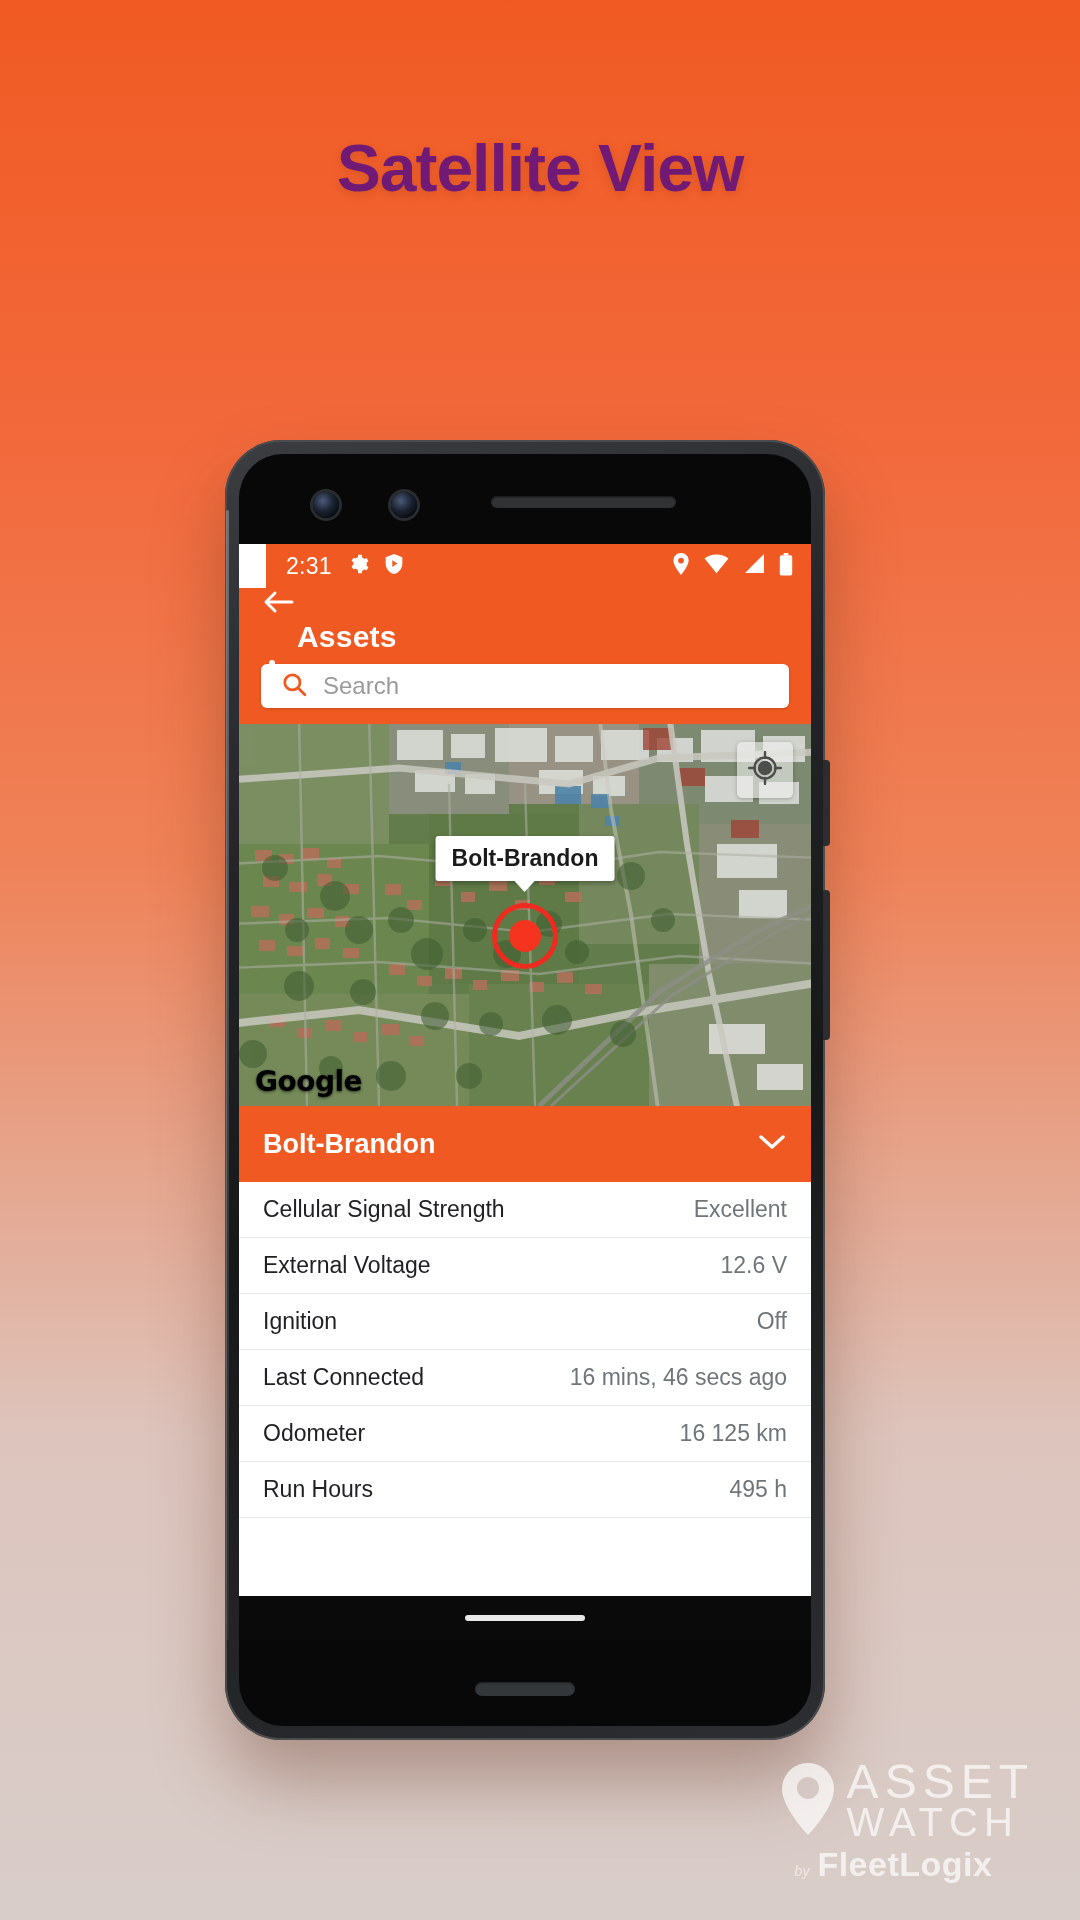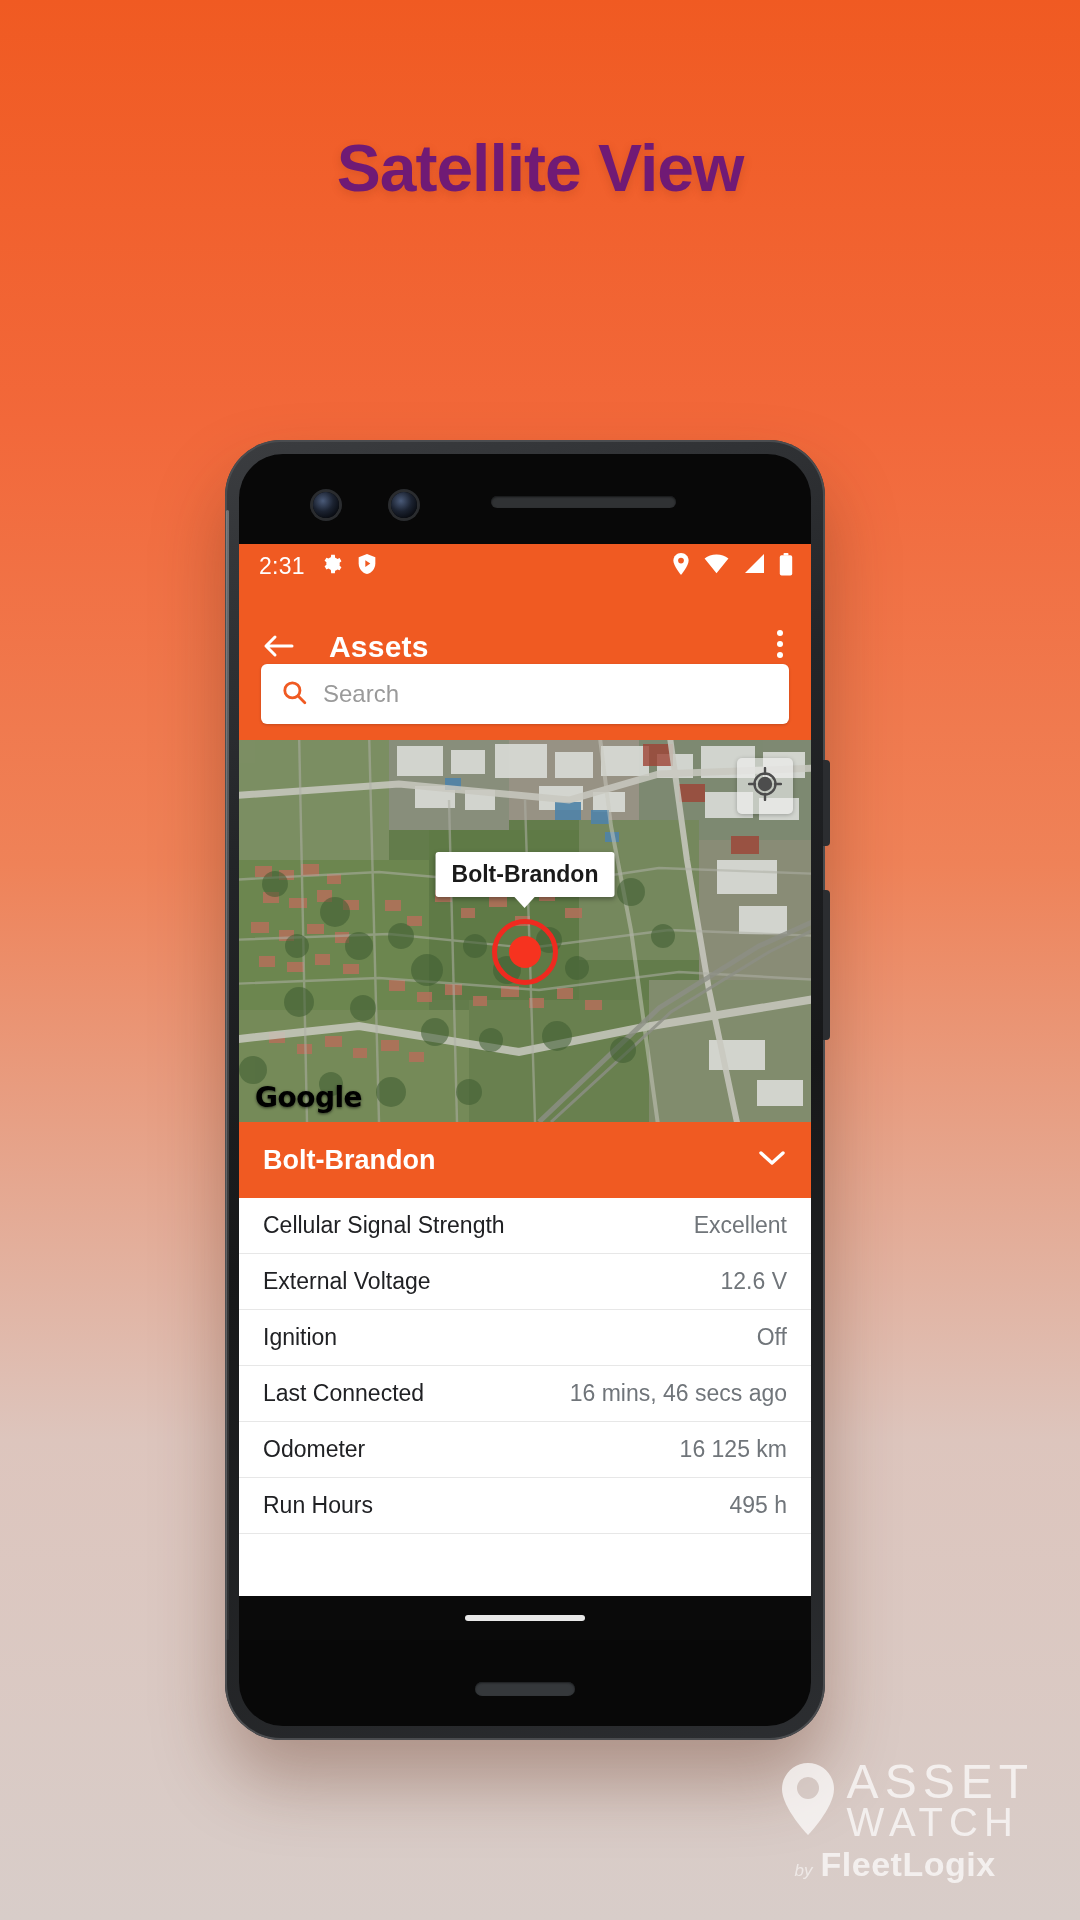--- a/index.html
+++ b/index.html
@@ -76,46 +76,48 @@
     overflow: hidden;
   }
 
   
   .statusbar {
     height: 44px;
     background: #f05a22;
     display: flex; align-items: center;
     padding: 0 18px 0 20px;
     color: #fff;
+    margin-left: 27px;
   }
   .sb-time { font-size: 23px; font-weight: 500; letter-spacing:.3px; }
   .sb-left-icons { display:flex; align-items:center; gap:14px; margin-left:16px; }
   .sb-spacer { flex: 1; }
   .sb-right-icons { display:flex; align-items:center; gap:14px; }
   .ic { display:block; }
 
   
   .appbar {
     height: 76px;
     background: #f05a22;
-    display: flex; align-items: flex-end;
+    display: flex; align-items: flex-start;
     padding: 0 22px 0 24px;
     color: #fff;
+    flex-direction: column;
   }
   .appbar-title {
     font-size: 30px; font-weight: bold; margin-left: 34px; letter-spacing:.2px;
   }
   .appbar-spacer { flex:1; }
   .kebab { display:flex; flex-direction:column; gap:5px; align-items:center; padding:6px; }
   .kebab span { width:6px; height:6px; border-radius:50%; background:#fff; display:block; }
 
   
   .searchwrap { background:#f05a22; padding: 0 22px 16px 22px; }
   .searchbar {
-    height: 60px; background:#fff; border-radius:6px;
+    height: 44px; background:#fff; border-radius:6px;
     display:flex; align-items:center; padding: 0 20px;
     box-shadow: 0 1px 3px rgba(0,0,0,.18);
   }
   .search-input {
     border:0; outline:0; flex:1; margin-left:16px;
     font-family:"Liberation Sans", sans-serif;
     font-size:24px; color:#5f5f5f; background:transparent;
   }
   .search-input::placeholder { color:#9a9a9a; }
 
@@ -201,21 +203,21 @@
   .watermark {
     position:absolute; right:46px; bottom:36px;
     display:flex; flex-direction:column; align-items:flex-start;
     opacity:.70;
   }
   .wm-top { display:flex; align-items:center; }
   .wm-text { margin-left:12px; color:#ffffff; line-height:.92; }
   .wm-asset { font-size:48px; letter-spacing:6px; font-weight:300; }
   .wm-watch { font-size:40px; letter-spacing:6px; font-weight:300; }
   .wm-bottom { display:flex; align-items:baseline; margin-top:4px; margin-left:14px; }
-  .wm-by { color:#ffffff; font-size:17px; font-style:italic; margin-right:8px; opacity:.8; }
+  .wm-by { color:#ffffff; font-size:14px; font-style:italic; margin-right:8px; opacity:.8; }
   .wm-fleet { color:#ffffff; font-size:34px; font-weight:bold; letter-spacing:.5px; }
 </style>
 </head>
 <body>
 
 <div class="hero-title">Satellite View</div>
 
 <div class="phone">
   <div class="btn-power"></div>
   <div class="btn-volume"></div>

